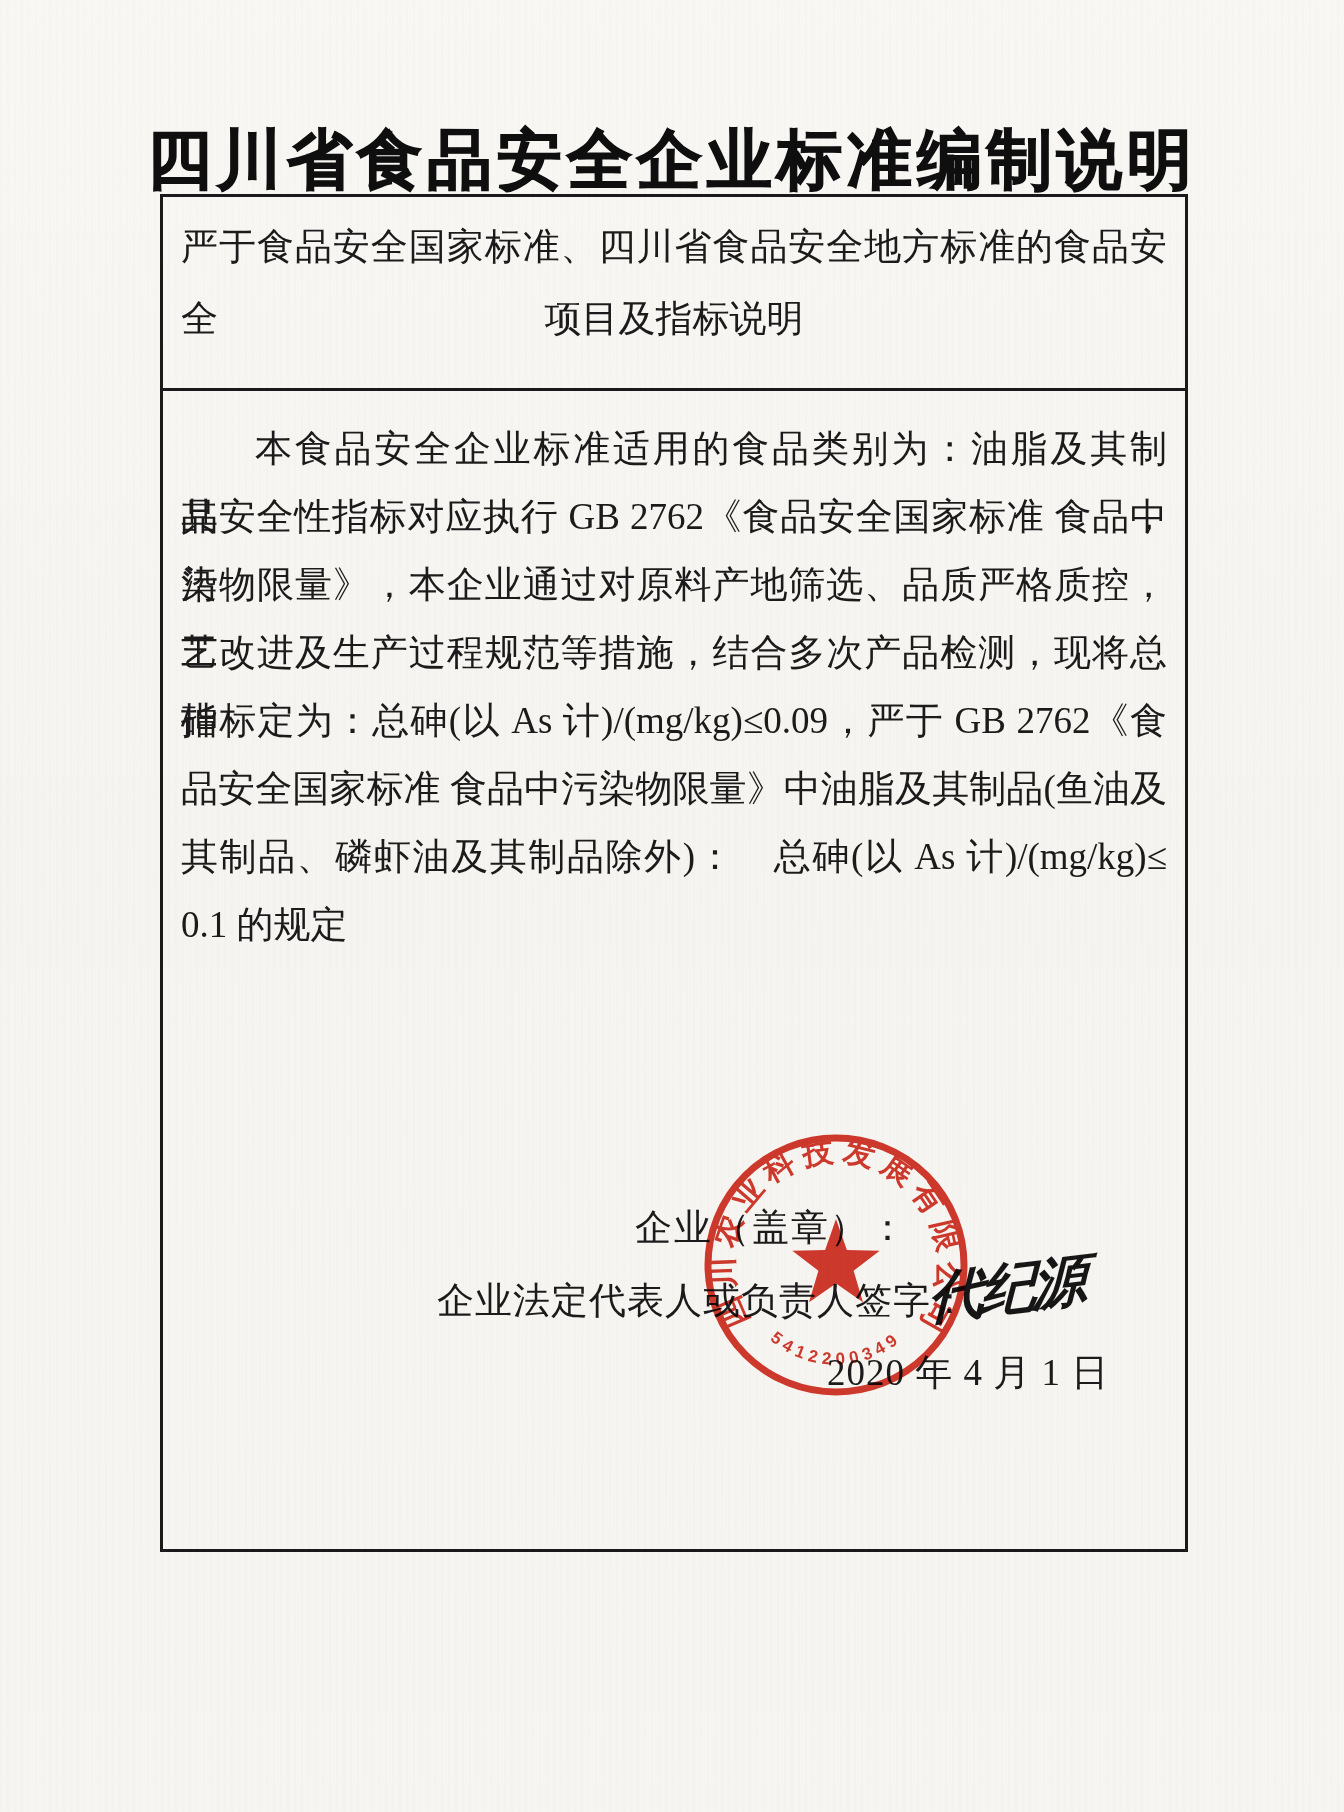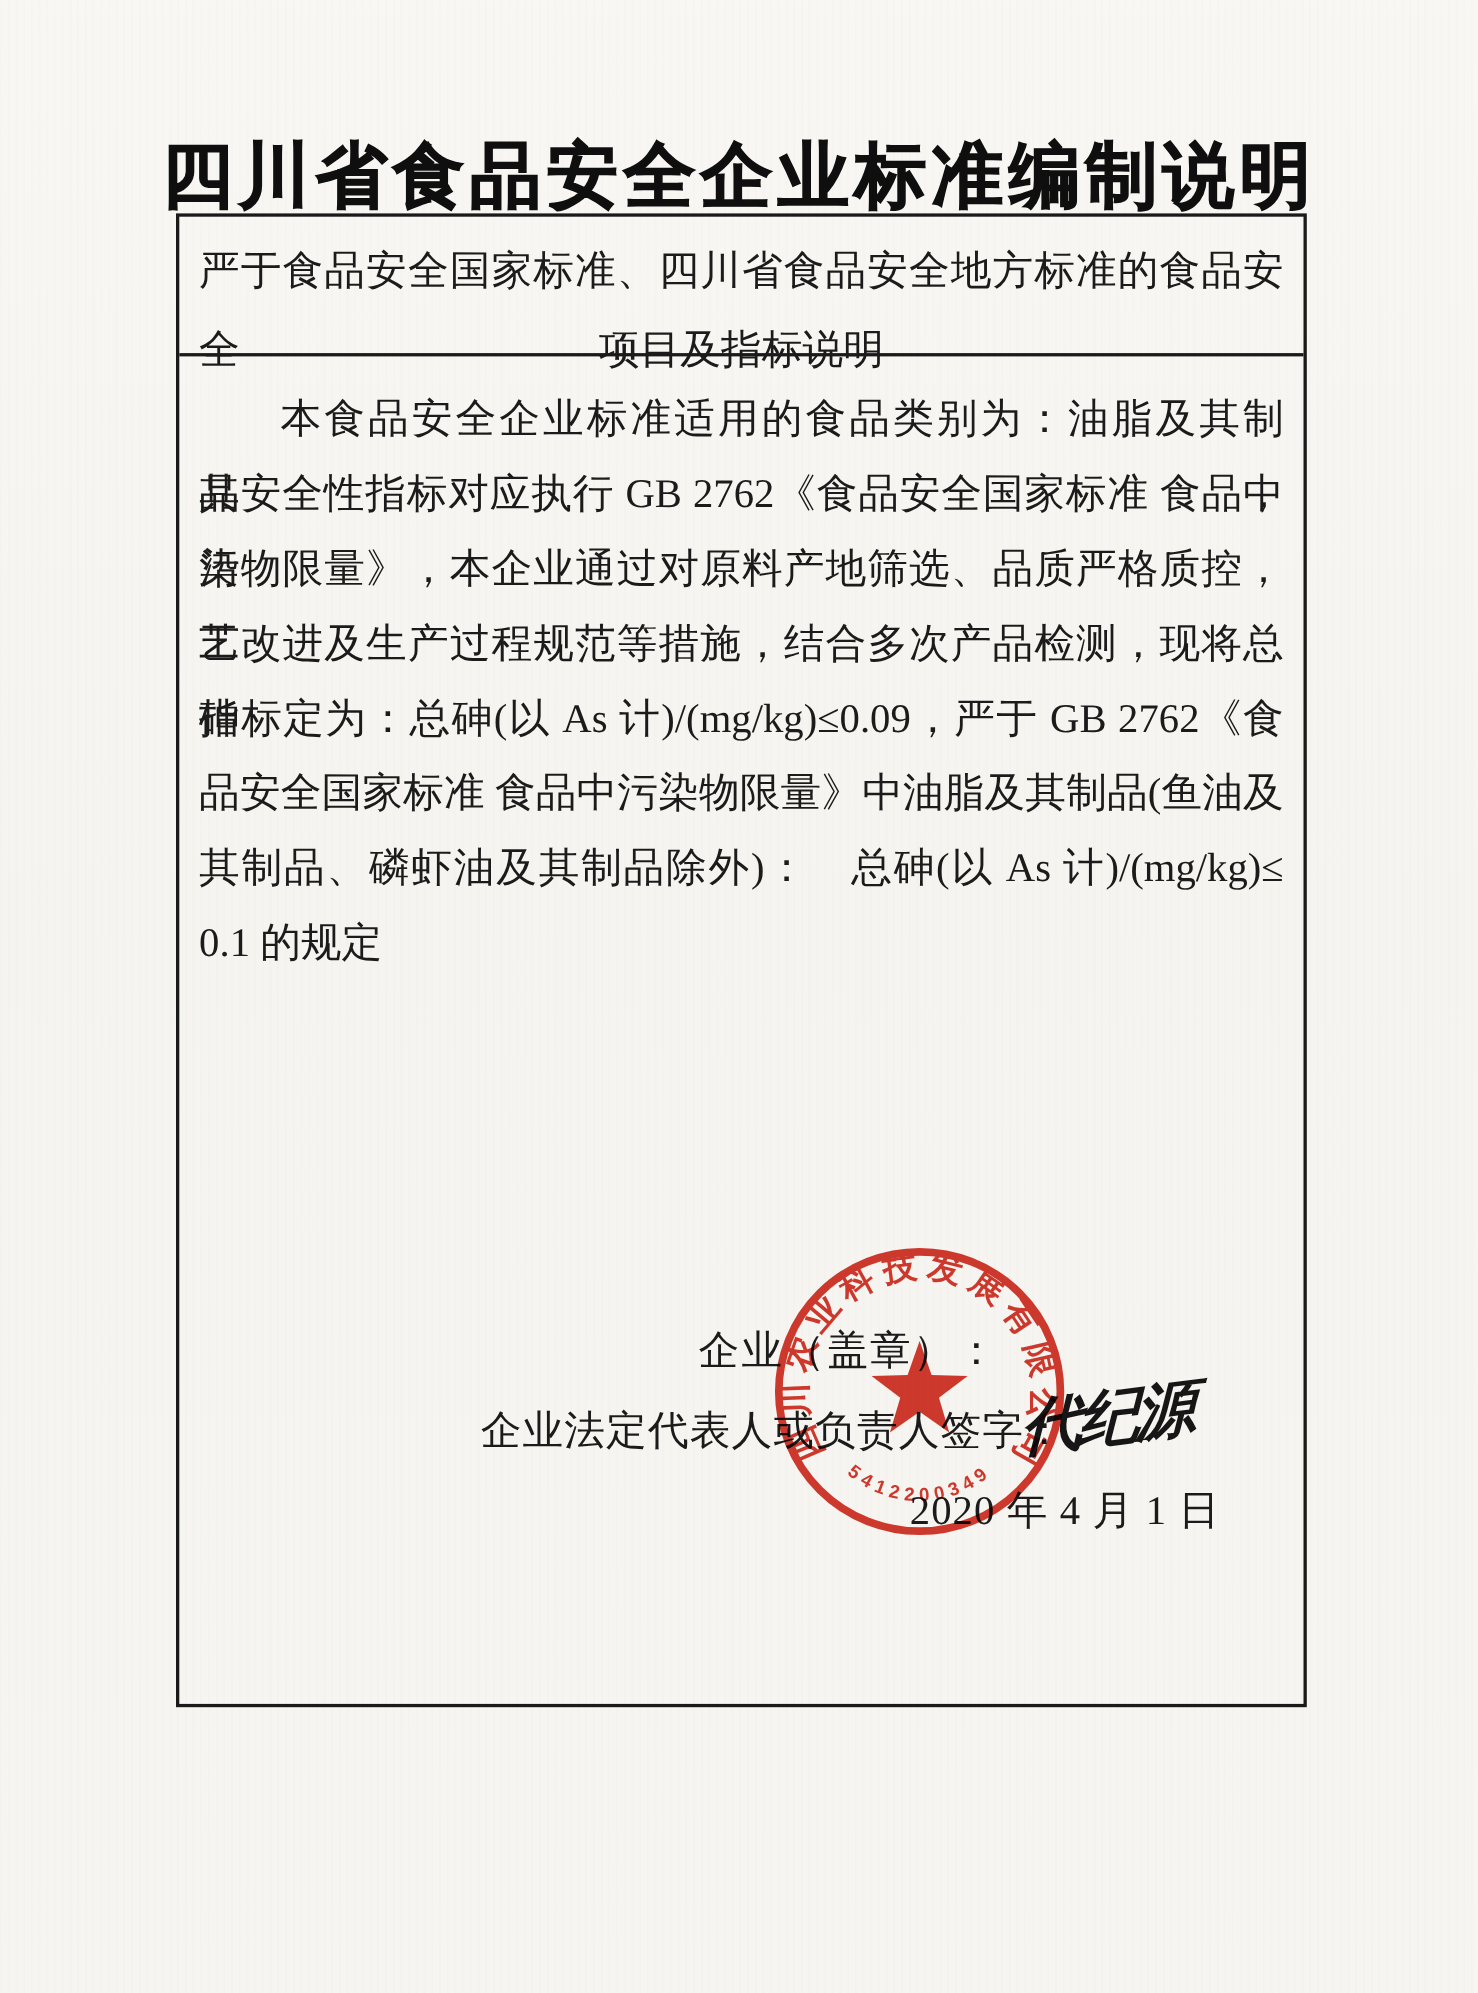--- a/index.html
+++ b/index.html
@@ -18,21 +18,21 @@
     font-weight:bold;font-size:65px;letter-spacing:5px;
     color:#0f0f0f;
     -webkit-text-stroke:1.2px #0f0f0f;
   }
   .doc-table{
     position:absolute;left:160px;top:194px;width:1028px;height:1358px;
     border:3px solid #1a1a1a;box-sizing:border-box;
     background:transparent;
   }
   .cell-header{
-    box-sizing:border-box;height:127px;
+    box-sizing:border-box;height:194px;
     border-bottom:3px solid #1a1a1a;
     padding:14px 18px 0 18px;
     font-size:37px;
   }
   .hline{height:72px;line-height:72px;white-space:nowrap;text-align:center;}
   .hline.justified{white-space:normal;text-align:justify;text-align-last:justify;}
   .cell-body{
     box-sizing:border-box;
     padding:24px 18px 0 18px;
     font-size:37px;

